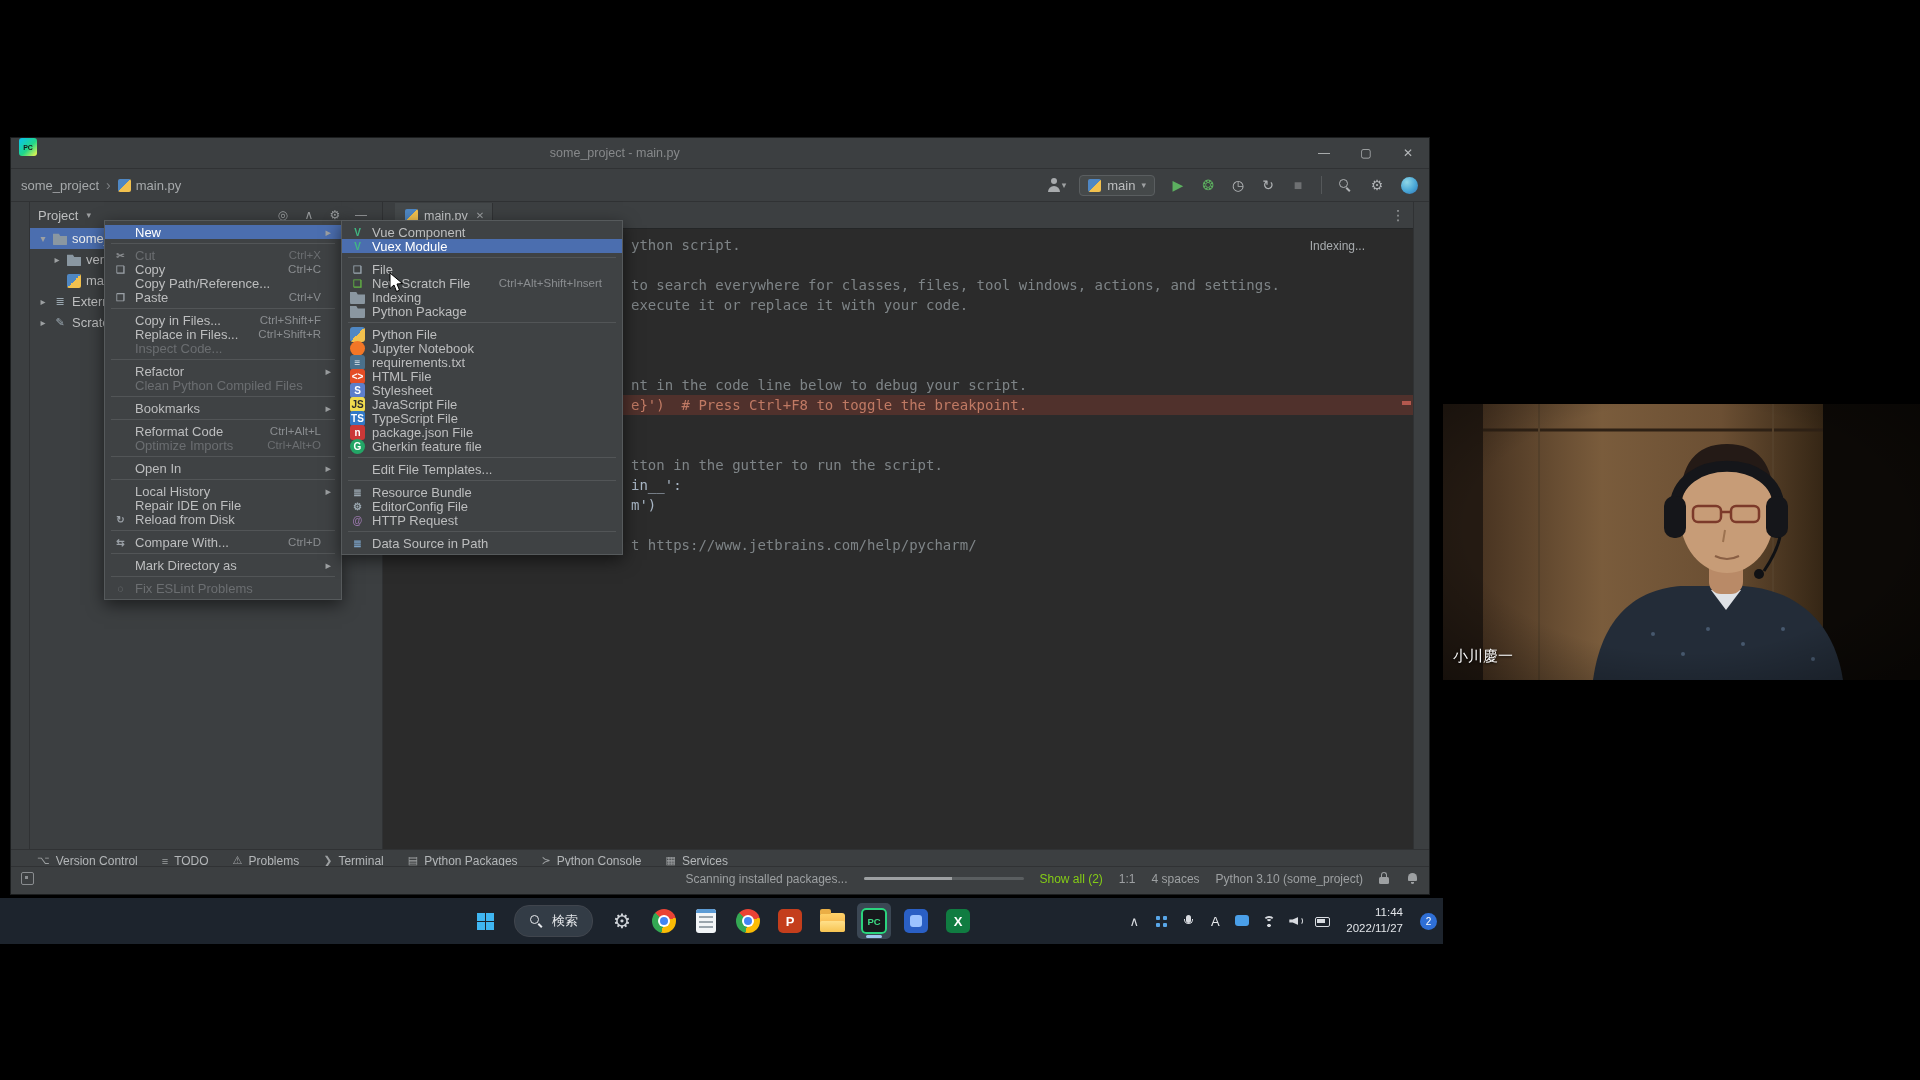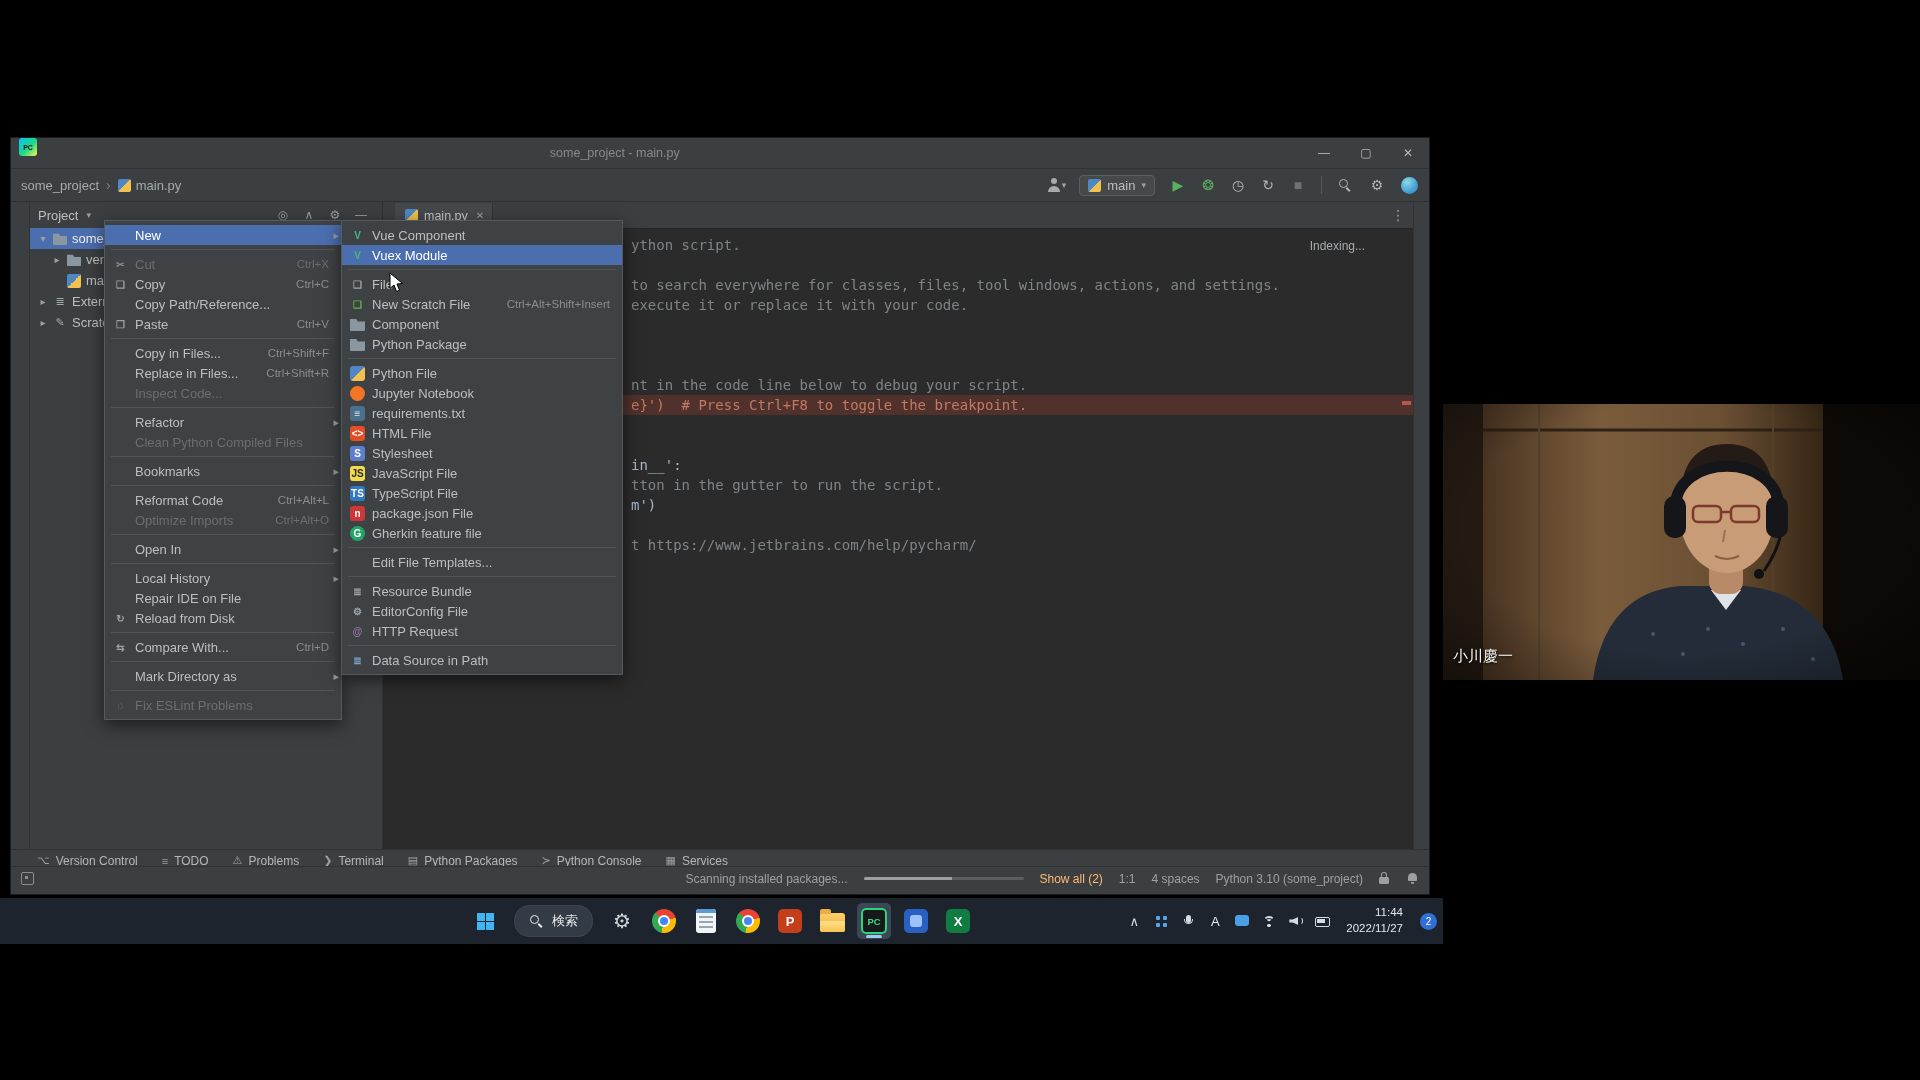--- a/index.html
+++ b/index.html
@@ -84,36 +84,36 @@
   .tool-btn{display:flex;align-items:center;gap:6px;font-size:12px;color:#b3b6b8;white-space:nowrap}
   .tool-ico{font-size:11px}
 
   .status-bar{position:absolute;left:0;right:0;bottom:4px;height:23px;background:#3c3f41;border-top:1px solid #303234;
     display:flex;align-items:center;padding:0 10px;font-size:12px;color:#9da0a2;white-space:nowrap}
   .sb-left{display:flex;align-items:center;gap:7px}
   .msg-part.link{color:#6a9fd8}
   .sb-right{margin-left:auto;display:flex;align-items:center;gap:16px}
   .progress{width:160px;height:3px;background:#5a5e60;border-radius:2px;overflow:hidden}
   .progress i{display:block;height:100%;background:#9da0a2}
-  .link-blue{color:#fdba74}
+  .link-blue{color:#84cc16}
   [data-name="update-icon"]{width:11px;height:11px;border:1px solid #8a8d90;border-radius:2px;position:relative;display:inline-block}
   [data-name="update-icon"]::after{content:'';position:absolute;left:3px;top:3px;width:3px;height:3px;background:#8a8d90}
   [data-name="lock-icon"]{position:relative;width:12px;height:13px;display:inline-block}
   [data-name="lock-icon"]::before{content:'';position:absolute;left:2px;top:0;width:6px;height:6px;border:1.5px solid #9da0a2;
     border-bottom:none;border-radius:4px 4px 0 0;box-sizing:border-box}
   [data-name="lock-icon"]::after{content:'';position:absolute;left:0;top:5px;width:10px;height:7px;background:#9da0a2;border-radius:1.5px}
   [data-name="bell-icon"]{position:relative;width:12px;height:13px;display:inline-block}
   [data-name="bell-icon"]::before{content:'';position:absolute;left:1px;top:1px;width:9px;height:8px;background:#9da0a2;border-radius:5px 5px 1px 1px}
   [data-name="bell-icon"]::after{content:'';position:absolute;left:4px;top:9.5px;width:3px;height:2px;background:#9da0a2;border-radius:0 0 2px 2px}
 
   
   .popup{position:absolute;background:#3f4244;border:1px solid #565a5c;box-shadow:0 5px 16px rgba(0,0,0,.55);padding:4px 0;box-sizing:border-box}
   .ctx-menu{left:104px;top:220px;width:238px;z-index:40}
   .sub-menu{left:341px;top:220px;width:282px;z-index:41}
-  .mi{height:20px;display:flex;align-items:center;padding:0 2px 0 8px;font-size:13px;color:#bdbebf}
+  .mi{height:14px;display:flex;align-items:center;padding:0 10px 0 8px;font-size:13px;color:#bdbebf}
   .mi-icon{width:15px;height:15px;margin-right:7px;flex:none;display:flex;align-items:center;justify-content:center;
     font-size:10px;font-weight:bold;border-radius:3px;line-height:15px}
   .mi-label{flex:1;white-space:nowrap;overflow:hidden}
   .mi-shortcut{font-size:11.5px;color:#8a8d90;margin-left:10px}
   .mi-arrow{width:10px;text-align:right;color:#9da0a2;font-size:11px}
   .mi.has-submenu .mi-arrow::after{content:'▸'}
   .mi.selected{background:#4b6eaf;color:#fff}
   .mi.selected .mi-shortcut{color:#d5dbe8}
   .mi.disabled .mi-label,.mi.disabled .mi-shortcut{color:#6b6e71}
   .mi.sep{height:9px;padding:0 6px}
@@ -370,23 +370,23 @@
   <div class="cl" data-name="code-line"><span class="cl-text"></span></div>
 
   <div class="cl" data-name="code-line" data-kind="comment"><span class="cl-text">nt in the code line below to debug your script.</span></div>
 
   <div class="cl highlight" data-name="code-line" data-kind="comment"><span class="cl-text">e}')  # Press Ctrl+F8 to toggle the breakpoint.</span></div>
 
   <div class="cl" data-name="code-line"><span class="cl-text"></span></div>
 
   <div class="cl" data-name="code-line"><span class="cl-text"></span></div>
 
+  <div class="cl" data-name="code-line" data-kind="comment"><span class="cl-text">tton in the gutter to run the script.</span></div>
+
   <div class="cl" data-name="code-line" data-kind="code"><span class="cl-text">in__':</span></div>
-
-  <div class="cl" data-name="code-line" data-kind="comment"><span class="cl-text">tton in the gutter to run the script.</span></div>
 
   <div class="cl" data-name="code-line" data-kind="code"><span class="cl-text">m')</span></div>
 
   <div class="cl" data-name="code-line"><span class="cl-text"></span></div>
 
   <div class="cl" data-name="code-line" data-kind="comment"><span class="cl-text">t https://www.jetbrains.com/help/pycharm/</span></div>
 </div>
         <span class="stripe-mark" data-name="error-stripe-mark"></span>
       </div>
     </div>
@@ -711,21 +711,21 @@
 
   <div class="mi" data-name="menu-item">
     <span class="mi-icon" data-name="scratch-file-icon" style="color: rgb(98, 181, 67);">❏</span>
     <span class="mi-label">New Scratch File</span>
     <span class="mi-shortcut">Ctrl+Alt+Shift+Insert</span>
     <span class="mi-arrow" data-name="submenu-arrow-icon"></span>
   </div>
 
   <div class="mi" data-name="menu-item">
     <span class="mi-icon" data-name="directory-icon" data-shape="folder" style="background: rgb(138, 151, 161);"></span>
-    <span class="mi-label">Component</span>
+    <span class="mi-label">Indexing</span>
     <span class="mi-shortcut"></span>
     <span class="mi-arrow" data-name="submenu-arrow-icon"></span>
   </div>
 
   <div class="mi" data-name="menu-item">
     <span class="mi-icon" data-name="python-package-icon" data-shape="folder" style="background: rgb(138, 151, 161);"></span>
     <span class="mi-label">Python Package</span>
     <span class="mi-shortcut"></span>
     <span class="mi-arrow" data-name="submenu-arrow-icon"></span>
   </div>

